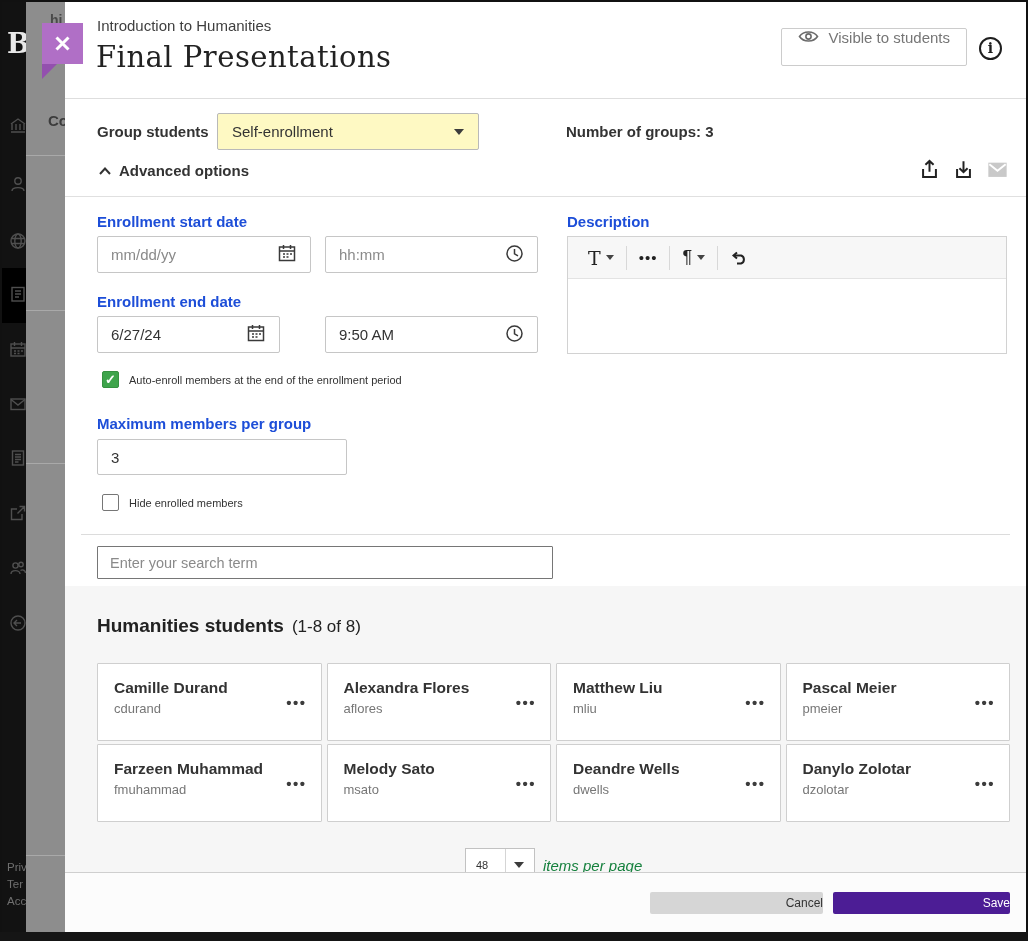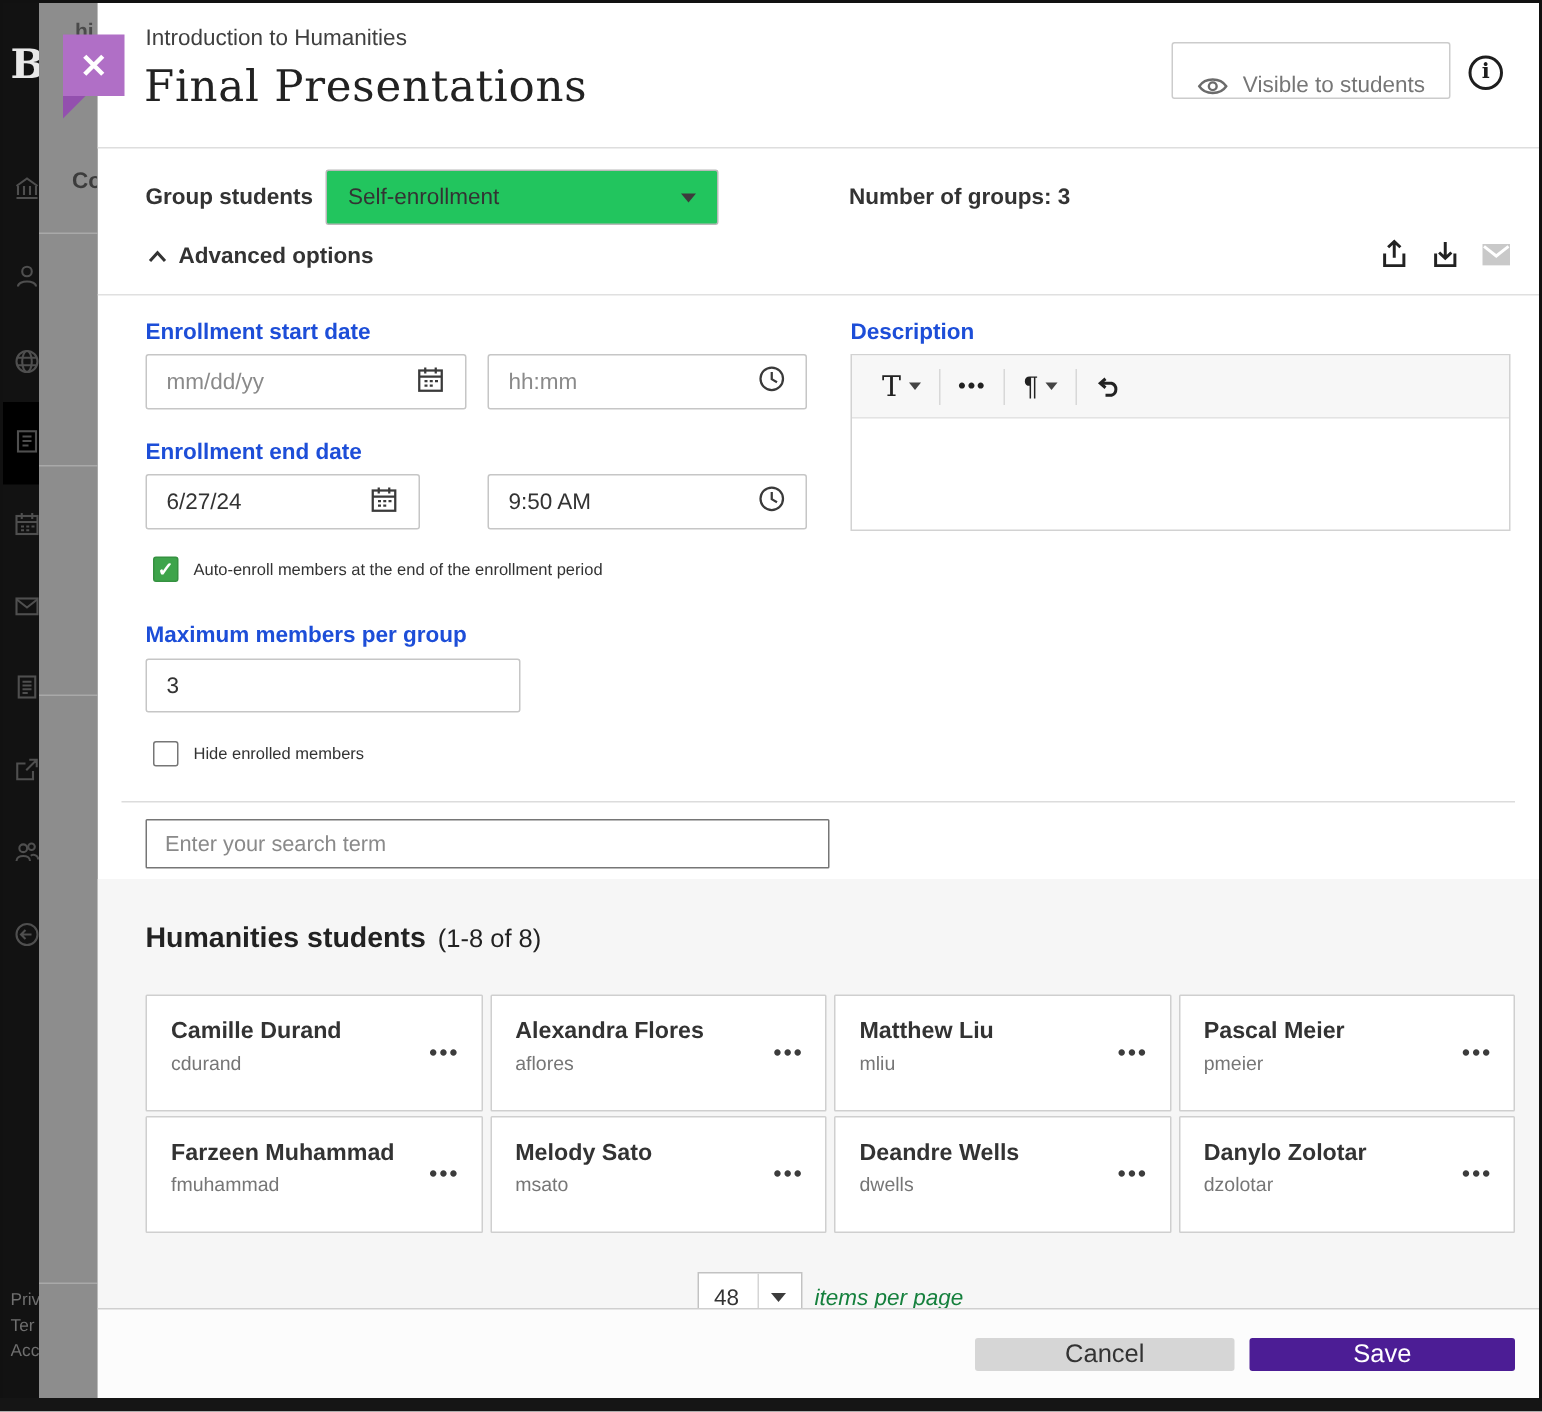--- a/index.html
+++ b/index.html
@@ -19,33 +19,33 @@
   .strip .frag-top { position:absolute; left:24px; top:10px; color:#4a4a4a; font-size:14px; font-weight:bold; }
   .strip .frag-mid { position:absolute; left:22px; top:110px; color:#3c3c3c; font-size:15px; font-weight:bold; }
   .strip .hl { position:absolute; left:0; width:39px; height:1px; background:rgba(255,255,255,0.25); }
 
   
   .panel { position:absolute; left:65px; top:2px; right:2px; bottom:9px; background:#fff; z-index:2; overflow:hidden; }
 
   .hdr { position:absolute; left:0; right:0; top:0; height:97px; border-bottom:1px solid #dedede; background:#fff; }
   .crumb { position:absolute; left:32px; top:15px; font-size:15px; color:#3f3f3f; }
   .title { position:absolute; left:31px; top:38px; font-family:"DejaVu Serif", serif; font-size:29px; color:#222; letter-spacing:0.5px; }
-  .vis-btn { position:absolute; right:59px; top:26px; height:38px; min-width:181px; border:1px solid #ccc; border-radius:2px; background:#fff; display:flex; align-items:flex-end; gap:10px; padding:0 16px; color:#767676; font-size:15px; cursor:pointer; }
+  .vis-btn { position:absolute; right:59px; top:26px; height:38px; min-width:181px; border:1px solid #ccc; border-radius:2px; background:#fff; display:flex; align-items:flex-start; gap:10px; padding:0 16px; color:#767676; font-size:15px; cursor:pointer; }
   .vis-btn svg { stroke:#6b6b6b; fill:none; stroke-width:1.6; }
   .info-badge { position:absolute; right:24px; top:35px; width:23px; height:23px; border:2px solid #1e1e1e; border-radius:50%; color:#1e1e1e; font-family:"DejaVu Serif", serif; font-weight:bold; font-size:14px; line-height:19px; text-align:center; cursor:pointer; }
 
   
   .close-btn { position:absolute; left:42px; top:23px; width:41px; height:41px; background:#b06fc6; z-index:6; display:flex; align-items:center; justify-content:center; cursor:pointer; }
   .close-btn svg { stroke:#fff; stroke-width:3; }
   .close-tail { position:absolute; left:42px; top:64px; width:0; height:0; border-top:15px solid #9350ae; border-right:15px solid transparent; z-index:6; }
 
   
   .lbl { font-weight:bold; font-size:15px; color:#333; }
   .grp-lbl { position:absolute; left:32px; top:121px; }
-  .sel { position:absolute; border:1px solid #b9b9b9; border-radius:2px; background:#22c55e; display:flex; align-items:center; font-size:15px; color:#333; cursor:pointer; }
+  .sel { position:absolute; border:1px solid #b9b9b9; border-radius:2px; background:#fef9c3; display:flex; align-items:center; font-size:15px; color:#333; cursor:pointer; }
   .grp-sel { left:152px; top:111px; width:262px; height:37px; padding:0 14px; }
   .caret { width:0; height:0; border-left:5px solid transparent; border-right:5px solid transparent; border-top:6px solid #3c3c3c; margin-left:auto; }
   .num-groups { position:absolute; left:501px; top:121px; }
 
   .adv-row { position:absolute; left:33px; top:160px; display:flex; align-items:center; gap:7px; cursor:pointer; }
   .adv-row svg { stroke:#333; fill:none; stroke-width:2; }
   .hdr-icons { position:absolute; right:18px; top:157px; display:flex; gap:13px; align-items:center; }
   .hdr-icons .ic { width:21px; height:21px; cursor:pointer; }
   .hdr-icons svg { stroke:#222; fill:none; stroke-width:1.7; }
   .hdr-icons .disabled svg { stroke:#fff; }
@@ -80,27 +80,27 @@
   
   .gray-sec { position:absolute; left:0; right:0; top:584px; bottom:60px; background:#f6f6f6; overflow:hidden; }
   .ua-head { position:absolute; left:32px; top:29px; font-size:19px; font-weight:bold; color:#222; }
   .ua-count { font-weight:normal; font-size:17px; margin-left:8px; }
   .cards { position:absolute; left:32px; right:16px; top:77px; display:grid; grid-template-columns:repeat(4,1fr); column-gap:5px; row-gap:3px; }
   .card { height:78px; background:#fff; border:1px solid #cfcfcf; border-radius:1px; position:relative; padding:15px 16px; }
   .card .nm { font-size:15.5px; font-weight:600; color:#333; }
   .card .un { font-size:13px; color:#767676; margin-top:4px; }
   .card .menu { position:absolute; right:14px; top:50%; transform:translateY(-50%); color:#3c3c3c; font-size:15px; letter-spacing:1.5px; font-weight:bold; cursor:pointer; }
 
-  .pp-sel { left:400px; top:262px; width:70px; height:34px; padding:0 10px; position:absolute; border:1px solid #c2c2c2; background:#fff; display:flex; align-items:center; font-size:15px; color:#333; cursor:pointer; }
+  .pp-sel { left:400px; top:262px; width:70px; height:34px; padding:0 10px; position:absolute; border:1px solid #c2c2c2; background:#fff; display:flex; align-items:center; font-size:11px; color:#333; cursor:pointer; }
   .pp-sel .sep { width:1px; height:33px; background:#d5d5d5; margin-left:auto; margin-right:8px; }
   .pp-lbl { position:absolute; left:478px; top:271px; font-size:15px; color:#15803d;font-style:italic; }
 
   
   .footer { position:absolute; left:0; right:0; bottom:0; height:60px; background:#fcfcfc; border-top:1px solid #cfcfcf; display:flex; align-items:center; justify-content:flex-end; gap:10px; padding-right:16px; z-index:5; }
-  .btn { height:22px; border:none; border-radius:2px; font-size:17px; font-family:"Liberation Sans",sans-serif; cursor:pointer; }
+  .btn { height:22px; border:none; border-radius:2px; font-size:12px; font-family:"Liberation Sans",sans-serif; cursor:pointer;text-align:right; }
   .btn-cancel { width:173px; background:#d6d6d6; color:#333; }
   .btn-save { width:177px; background:#4c1d95; color:#fff; }
 
   .bottom-strip { position:absolute; left:0; right:0; bottom:0; height:9px; background:#151515; z-index:8; }
 </style>
 </head>
 <body>
 
 <div class="frame">
 

